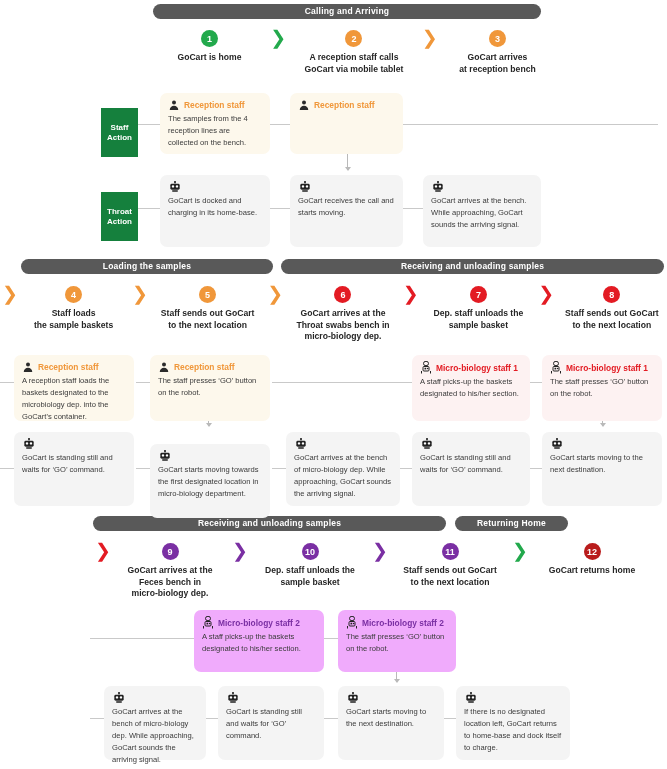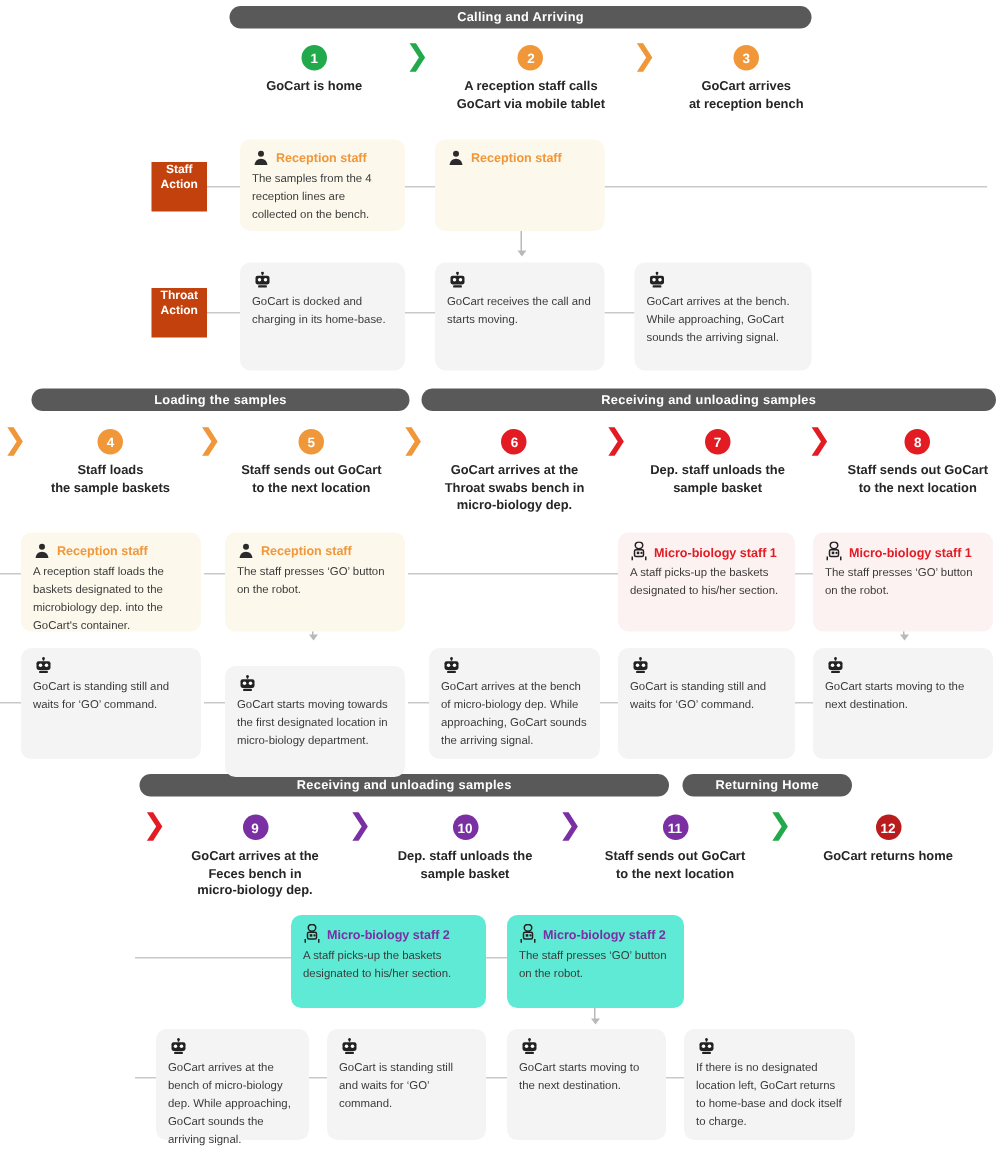--- a/index.html
+++ b/index.html
@@ -44,45 +44,45 @@
   .arrow{
     font-size:19px;font-weight:bold;line-height:17px;
     font-family:"DejaVu Sans",sans-serif;
     align-self:flex-start;
     margin-top:-1px;
   }
 
   
   .rowlabel{
     position:absolute;
-    background:#c2410c;color:#fff;
+    background:#15803d;color:#fff;
     font-size:8px;font-weight:bold;text-align:center;
-    display:flex;align-items:flex-start;justify-content:center;
+    display:flex;align-items:center;justify-content:center;
     line-height:10px;
-    width:37px;height:33px;
+    width:37px;height:49px;
   }
 
   
   .card{
     position:absolute;
     border-radius:7px;
     padding:6px 8px 8px 8px;
     box-sizing:border-box;
     font-size:7.6px;
     line-height:12px;
     color:#3a3a3a;
   }
   .card .who{
     font-size:8.4px;font-weight:bold;margin-bottom:2px;
     display:flex;align-items:center;gap:4px;white-space:nowrap;
   }
   .card .body{display:block;}
   .card.staff{background:#fdf8ec;}
   .card.staff-pink{background:#fdf2f2;}
-  .card.staff-purple{background:#5eead4;}
+  .card.staff-purple{background:#f0abfc;}
   .card.gocart{background:#f4f4f4;}
   .card .roboticon{display:block;margin-bottom:2px;}
 
   .connector{position:absolute;background:#c9c9c9;height:1px;}
   .vconn{position:absolute;width:1px;background:#b9b9b9;}
   .vconn:after{
     content:"";position:absolute;left:-2.5px;bottom:-1px;
     border-left:3px solid transparent;border-right:3px solid transparent;
     border-top:4px solid #b9b9b9;
   }

